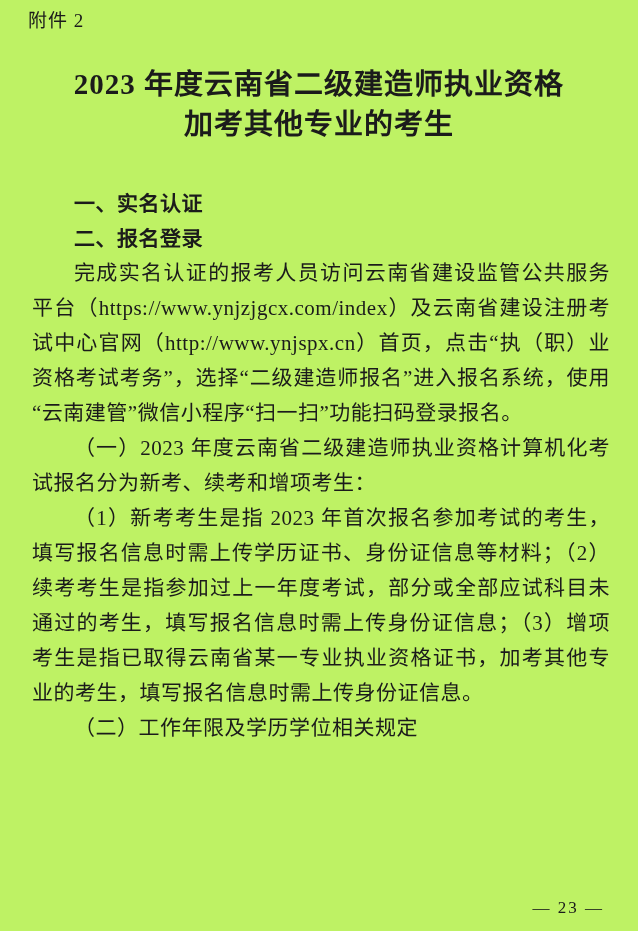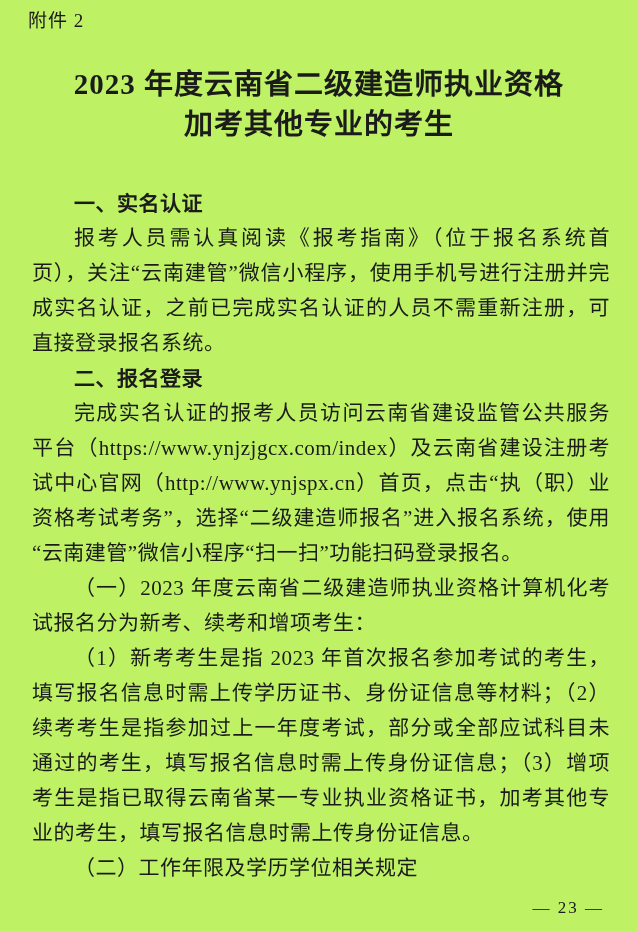--- a/index.html
+++ b/index.html
@@ -76,21 +76,20 @@
   <div class="attachment-label">附件 2</div>
 
   <div class="doc-title">
     <div>2023 年度云南省二级建造师执业资格</div>
     <div>加考其他专业的考生</div>
   </div>
 
   <div class="content">
 
     <h2 class="section-heading">一、实名认证</h2>
-    <p class="para">报考人员需认真阅读《报考指南》（位于报名系统首页），关注“云南建管”微信小程序，使用手机号进行注册并完成实名认证，之前已完成实名认证的人员不需重新注册，可直接登录报名系统。</p>
 
     <h2 class="section-heading">二、报名登录</h2>
     <p class="para">完成实名认证的报考人员访问云南省建设监管公共服务平台（https://www.ynjzjgcx.com/index）及云南省建设注册考试中心官网（http://www.ynjspx.cn）首页，点击“执（职）业资格考试考务”，选择“二级建造师报名”进入报名系统，使用“云南建管”微信小程序“扫一扫”功能扫码登录报名。</p>
 
     <p class="para">（一）2023 年度云南省二级建造师执业资格计算机化考试报名分为新考、续考和增项考生：</p>
     <p class="para">（1）新考考生是指 2023 年首次报名参加考试的考生，填写报名信息时需上传学历证书、身份证信息等材料；（2）续考考生是指参加过上一年度考试，部分或全部应试科目未通过的考生，填写报名信息时需上传身份证信息；（3）增项考生是指已取得云南省某一专业执业资格证书，加考其他专业的考生，填写报名信息时需上传身份证信息。</p>
     <p class="para">（二）工作年限及学历学位相关规定</p>
 
   </div>
 

